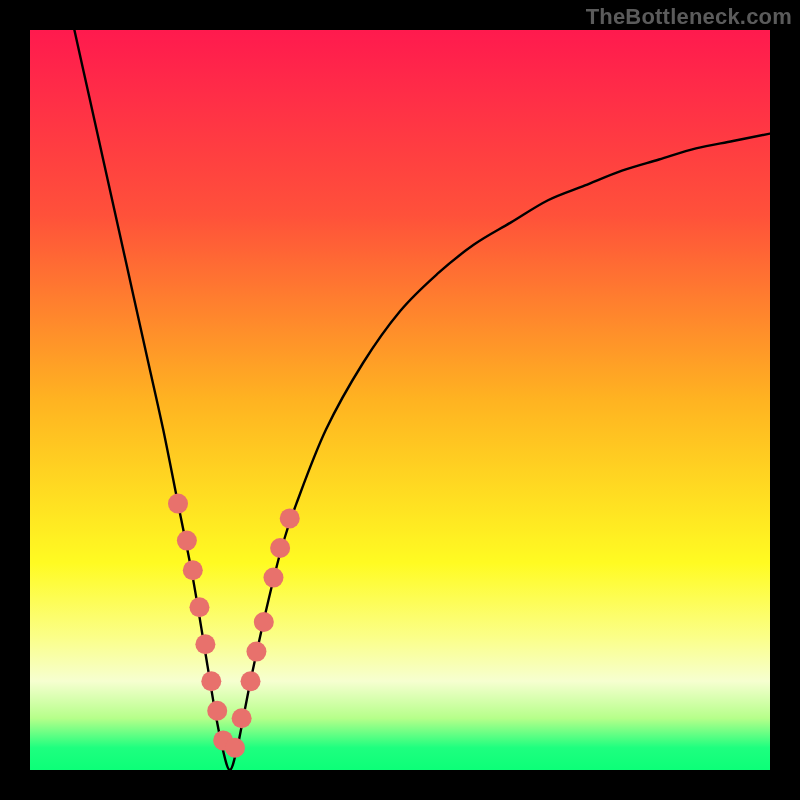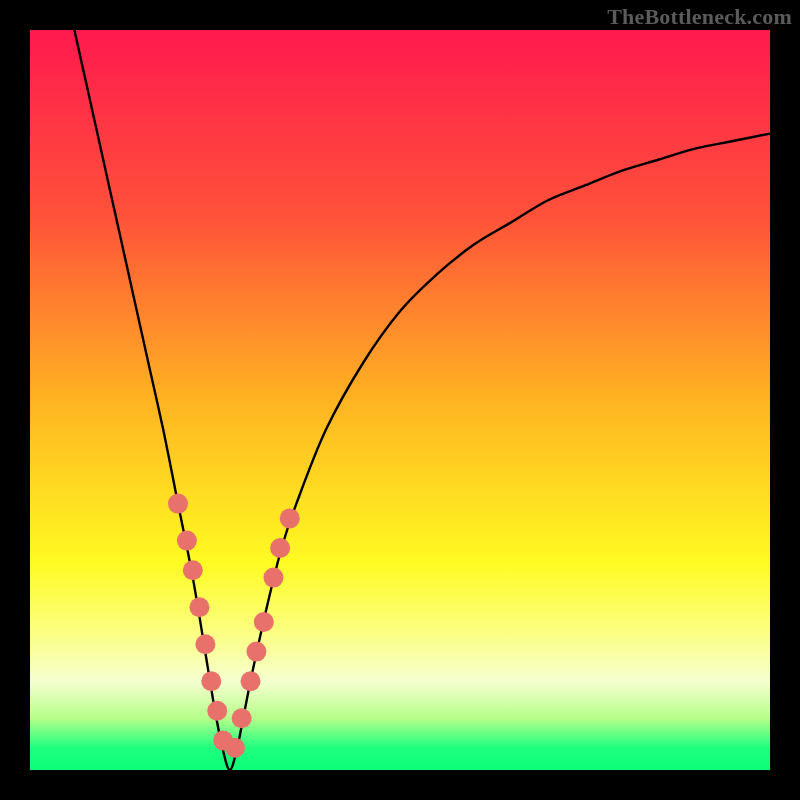--- a/index.html
+++ b/index.html
@@ -26,21 +26,21 @@
     overflow: hidden;
   }
   .gradient-bg {
     position: absolute;
     inset: 0;
   }
   .watermark {
     position: absolute;
     top: 4px;
     right: 8px;
-    font-family: Liberation Serif, serif;
+    font-family: Liberation Sans, sans-serif;
     font-size: 22px;
     font-weight: bold;
     color: #5b5b5b;
     letter-spacing: 0.2px;
   }
   svg.curve, svg.dots {
     position: absolute;
     inset: 0;
     width: 740px;
     height: 740px;

